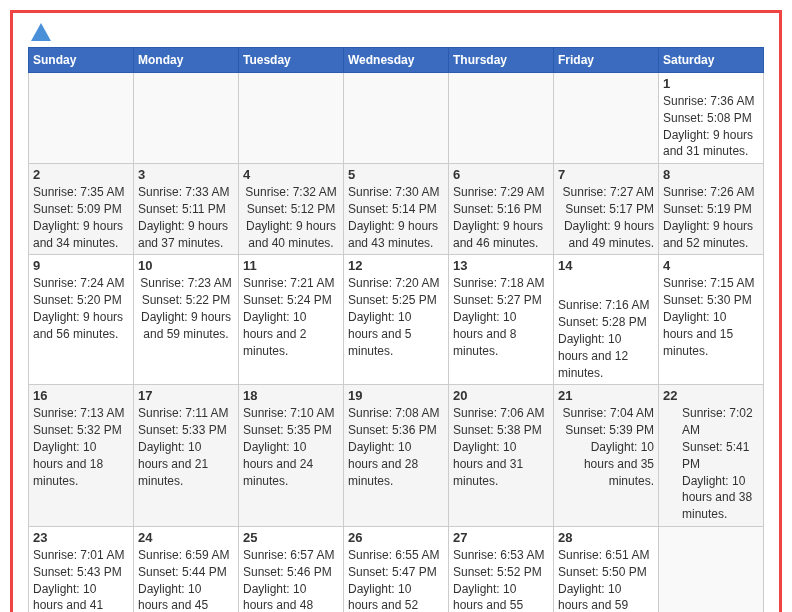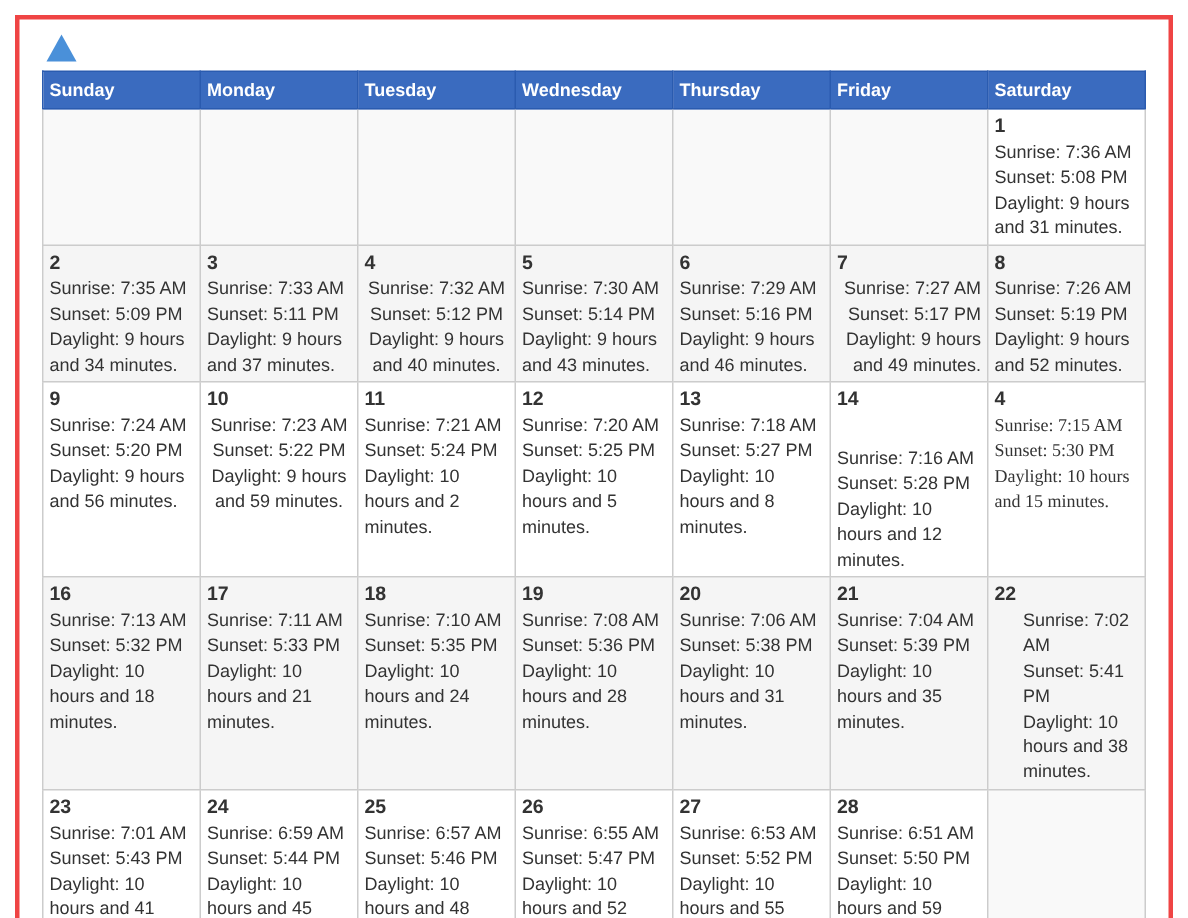--- a/index.html
+++ b/index.html
@@ -232,21 +232,21 @@
 Daylight: 10 hours and 8 minutes.</div>
           </td>
           <td>
             <span class="day-num">14</span>
             <div class="day-info" style="white-space: pre-line; margin-top: 24px;">Sunrise: 7:16 AM
 Sunset: 5:28 PM
 Daylight: 10 hours and 12 minutes.</div>
           </td>
           <td>
             <span class="day-num">4</span>
-            <div class="day-info" style="white-space: pre-line; font-family: Liberation Serif, serif;">Sunrise: 7:15 AM
+            <div class="day-info" style="white-space: pre-line;">Sunrise: 7:15 AM
 Sunset: 5:30 PM
 Daylight: 10 hours and 15 minutes.</div>
           </td>
         </tr>
         <tr>
           <td>
             <span class="day-num">16</span>
             <div class="day-info" style="white-space: pre-line;">Sunrise: 7:13 AM
 Sunset: 5:32 PM
 Daylight: 10 hours and 18 minutes.</div>
@@ -270,21 +270,21 @@
 Daylight: 10 hours and 28 minutes.</div>
           </td>
           <td>
             <span class="day-num">20</span>
             <div class="day-info" style="white-space: pre-line;">Sunrise: 7:06 AM
 Sunset: 5:38 PM
 Daylight: 10 hours and 31 minutes.</div>
           </td>
           <td>
             <span class="day-num">21</span>
-            <div class="day-info" style="white-space: pre-line;">Sunrise: 7:04 AM
+            <div class="day-info" style="white-space: pre-line; text-align: right;">Sunrise: 7:04 AM
 Sunset: 5:39 PM
 Daylight: 10 hours and 35 minutes.</div>
           </td>
           <td>
             <span class="day-num">22</span>
             <div class="day-info" style="white-space: pre-line; margin-left: 19px;">Sunrise: 7:02 AM
 Sunset: 5:41 PM
 Daylight: 10 hours and 38 minutes.</div>
           </td>
         </tr>

